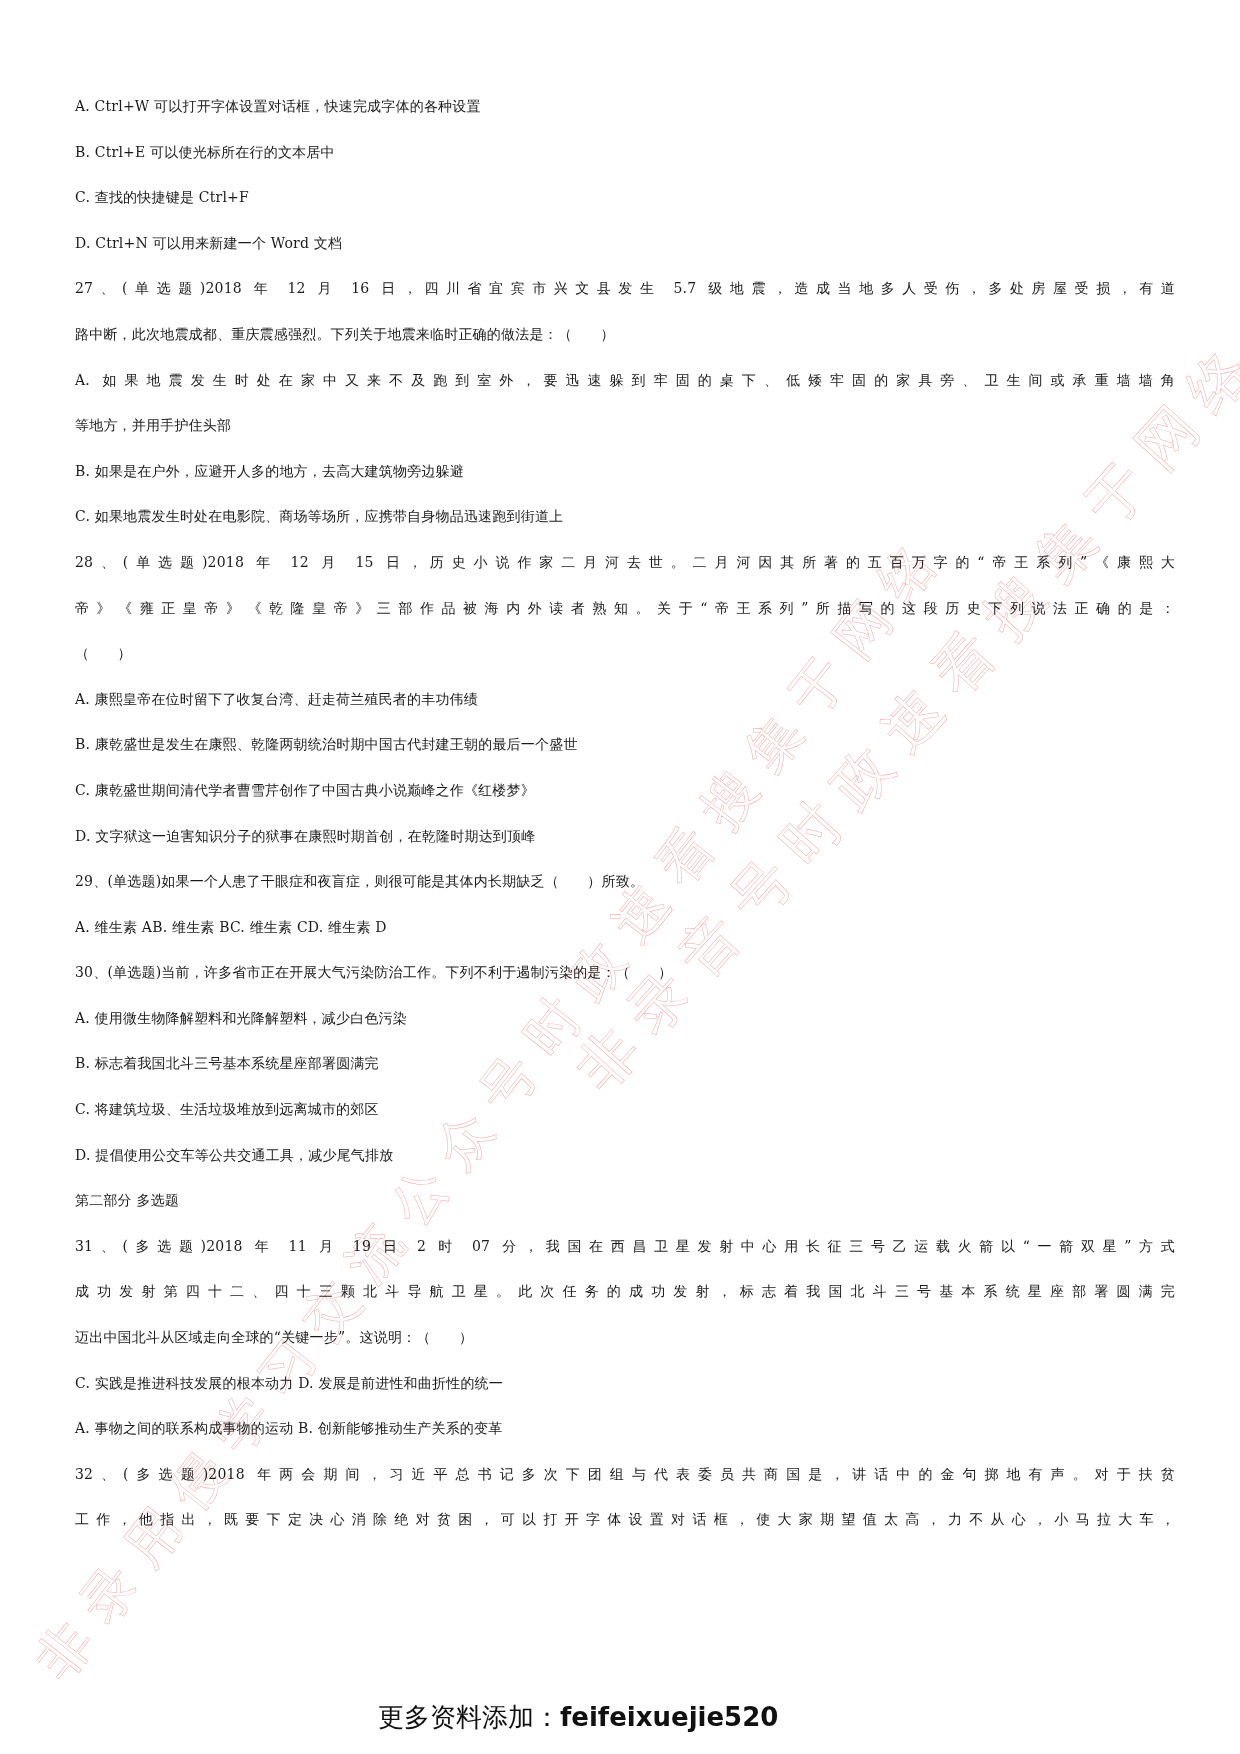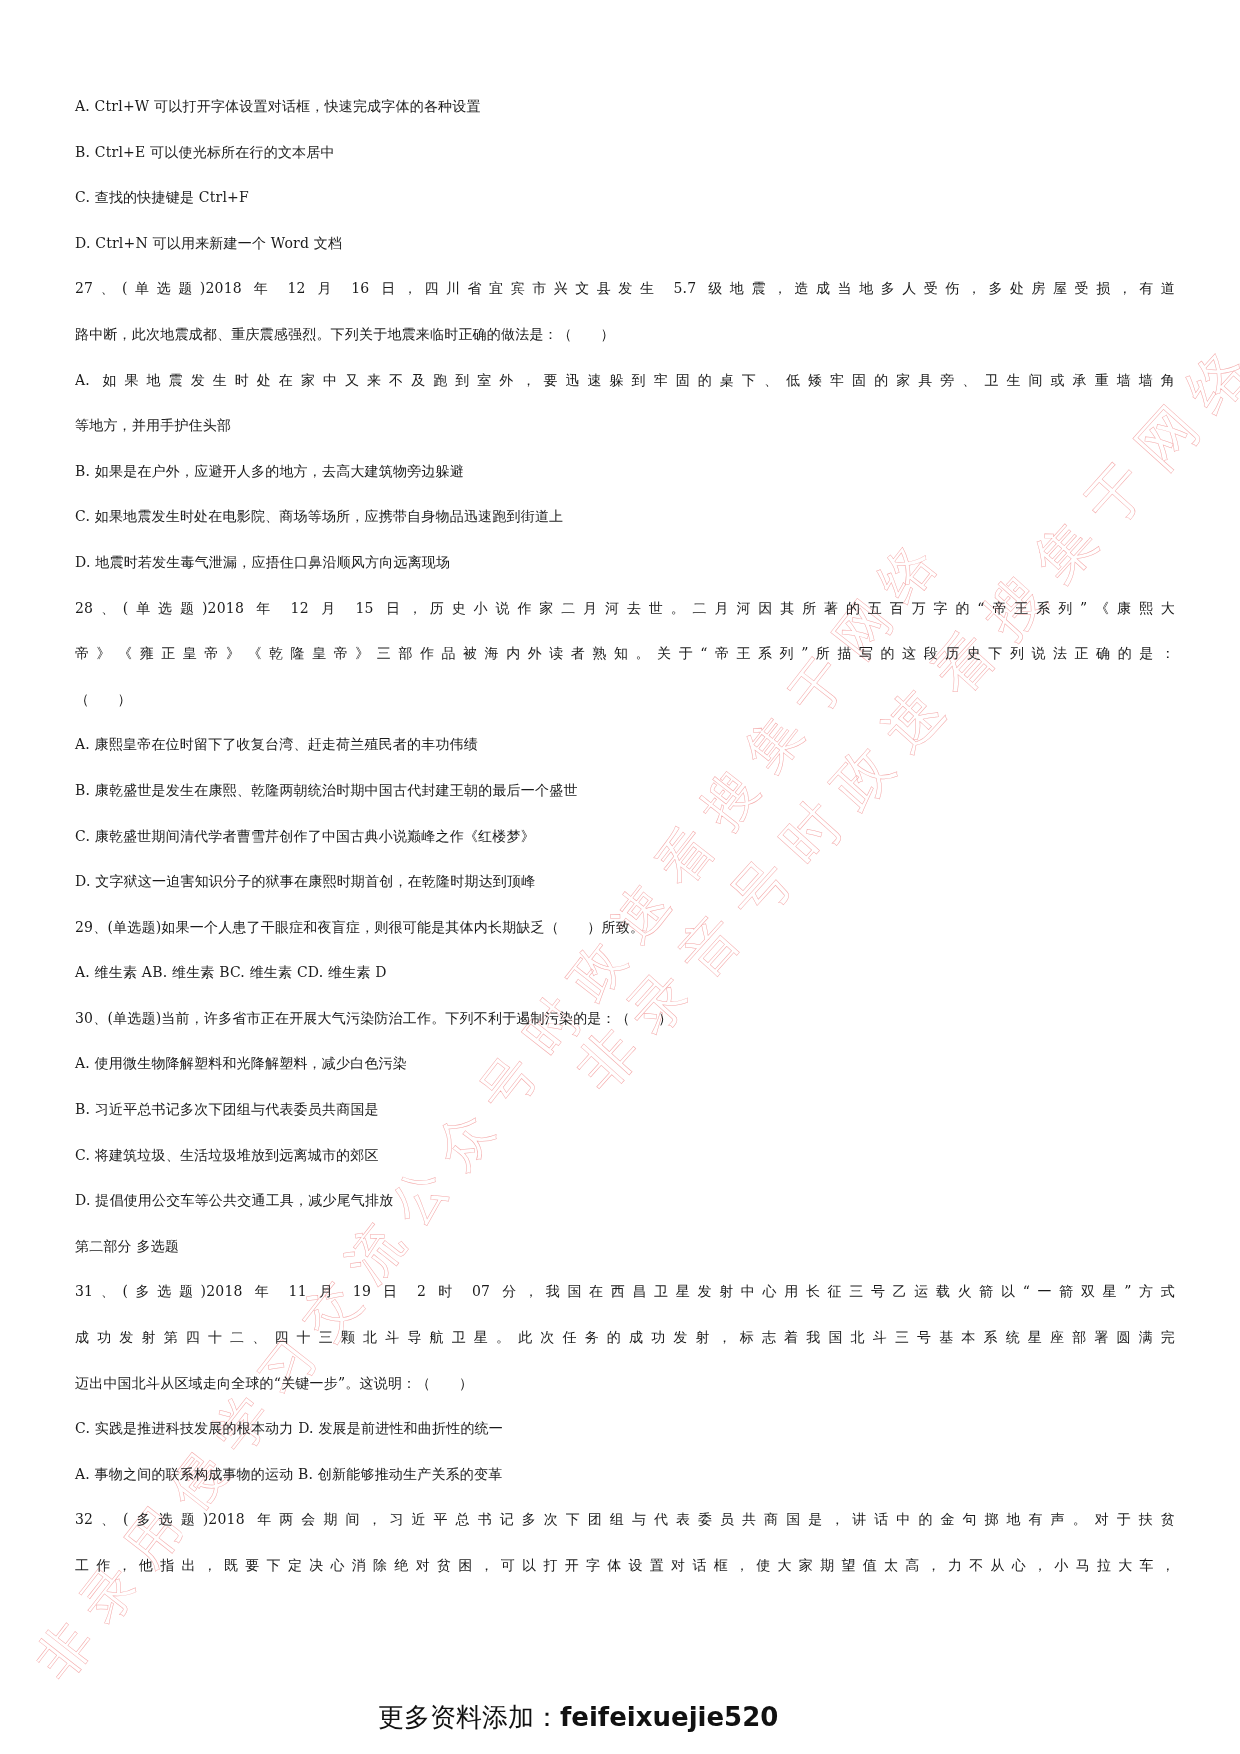--- a/index.html
+++ b/index.html
@@ -82,33 +82,32 @@
     <div class="line">A. Ctrl+W 可以打开字体设置对话框，快速完成字体的各种设置</div>
     <div class="line">B. Ctrl+E 可以使光标所在行的文本居中</div>
     <div class="line">C. 查找的快捷键是 Ctrl+F</div>
     <div class="line">D. Ctrl+N 可以用来新建一个 Word 文档</div>
     <div class="line justify">27、(单选题)2018 年 12 月 16 日，四川省宜宾市兴文县发生 5.7 级地震，造成当地多人受伤，多处房屋受损，有道</div>
     <div class="line">路中断，此次地震成都、重庆震感强烈。下列关于地震来临时正确的做法是：（　　）</div>
     <div class="line justify">A. 如果地震发生时处在家中又来不及跑到室外，要迅速躲到牢固的桌下、低矮牢固的家具旁、卫生间或承重墙墙角</div>
     <div class="line">等地方，并用手护住头部</div>
     <div class="line">B. 如果是在户外，应避开人多的地方，去高大建筑物旁边躲避</div>
     <div class="line">C. 如果地震发生时处在电影院、商场等场所，应携带自身物品迅速跑到街道上</div>
-    <div class="line">D. 地震时若发生毒气泄漏，应捂住口鼻沿顺风方向远离现场</div>
     <div class="line justify">28、(单选题)2018 年 12 月 15 日，历史小说作家二月河去世。二月河因其所著的五百万字的“帝王系列”《康熙大</div>
     <div class="line justify">帝》《雍正皇帝》《乾隆皇帝》三部作品被海内外读者熟知。关于“帝王系列”所描写的这段历史下列说法正确的是：</div>
     <div class="line">（　　）</div>
     <div class="line">A. 康熙皇帝在位时留下了收复台湾、赶走荷兰殖民者的丰功伟绩</div>
     <div class="line">B. 康乾盛世是发生在康熙、乾隆两朝统治时期中国古代封建王朝的最后一个盛世</div>
     <div class="line">C. 康乾盛世期间清代学者曹雪芹创作了中国古典小说巅峰之作《红楼梦》</div>
     <div class="line">D. 文字狱这一迫害知识分子的狱事在康熙时期首创，在乾隆时期达到顶峰</div>
     <div class="line">29、(单选题)如果一个人患了干眼症和夜盲症，则很可能是其体内长期缺乏（　　）所致。</div>
     <div class="line">A. 维生素 AB. 维生素 BC. 维生素 CD. 维生素 D</div>
     <div class="line">30、(单选题)当前，许多省市正在开展大气污染防治工作。下列不利于遏制污染的是：（　　）</div>
     <div class="line">A. 使用微生物降解塑料和光降解塑料，减少白色污染</div>
-    <div class="line">B. 习近平总书记多次下团组与代表委员共商国是</div>
+    <div class="line">B. 标志着我国北斗三号基本系统星座部署圆满完</div>
     <div class="line">C. 将建筑垃圾、生活垃圾堆放到远离城市的郊区</div>
     <div class="line">D. 提倡使用公交车等公共交通工具，减少尾气排放</div>
     <div class="line">第二部分 多选题</div>
     <div class="line justify">31、(多选题)2018 年 11 月 19 日 2 时 07 分，我国在西昌卫星发射中心用长征三号乙运载火箭以“一箭双星”方式</div>
     <div class="line justify">成功发射第四十二、四十三颗北斗导航卫星。此次任务的成功发射，标志着我国北斗三号基本系统星座部署圆满完</div>
     <div class="line">迈出中国北斗从区域走向全球的“关键一步”。这说明：（　　）</div>
     <div class="line">C. 实践是推进科技发展的根本动力 D. 发展是前进性和曲折性的统一</div>
     <div class="line">A. 事物之间的联系构成事物的运动 B. 创新能够推动生产关系的变革</div>
     <div class="line justify">32、(多选题)2018 年两会期间，习近平总书记多次下团组与代表委员共商国是，讲话中的金句掷地有声。对于扶贫</div>
     <div class="line justify">工作，他指出，既要下定决心消除绝对贫困，可以打开字体设置对话框，使大家期望值太高，力不从心，小马拉大车，</div>

